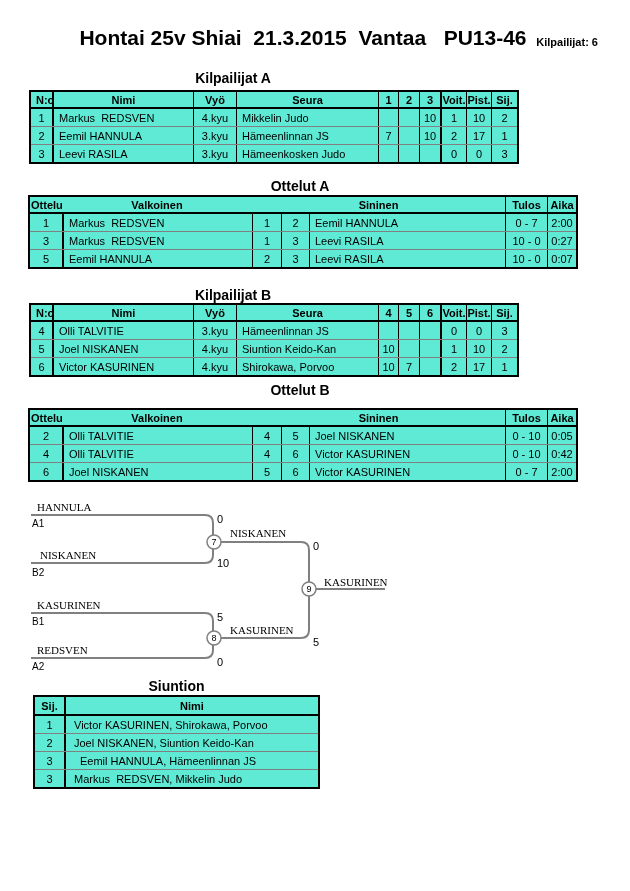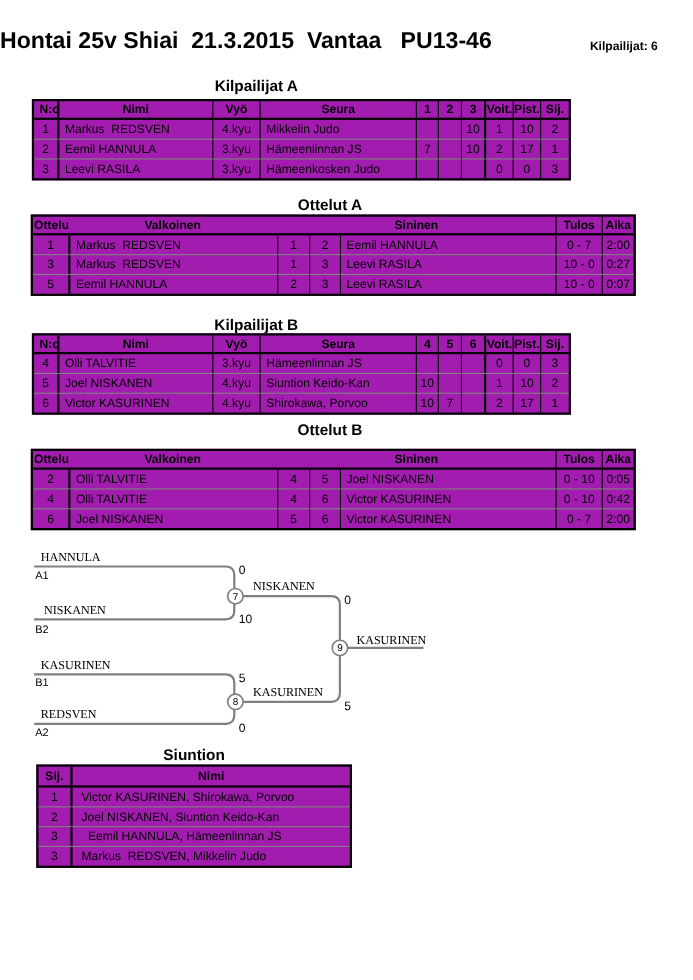--- a/index.html
+++ b/index.html
@@ -6,31 +6,31 @@
   html,body { width: 630px; height: 891px; }
   body {
     position: relative;
     background: #ffffff;
     font-family: "Liberation Sans", sans-serif;
     color: #000;
   }
   .abs { position: absolute; }
   .main-title {
     left: 0; top: 26px; width: 606px;
-    font-size: 21px; font-weight: bold;
+    text-align: center; font-size: 21px; font-weight: bold;
     white-space: pre;
   }
   .comp-count {
     left: 398px; top: 36px; width: 200px;
     text-align: right; font-size: 11px; font-weight: bold;
   }
   .sec-title {
     text-align: center; font-size: 14px; font-weight: bold; width: 400px;
   }
-  .tbl { position: absolute; border: 2px solid #000; background: #a21caf; }
+  .tbl { position: absolute; border: 2px solid #000; background: #5eead4; }
   .row { display: grid; }
   .trow + .trow { border-top: 1px solid #808080; }
   .thead { border-bottom: 2px solid #000; font-weight: bold; }
   .kgrid { grid-template-columns: 21px 141px 43px 142px 20px 21px 21px 26px 25px 26px; }
   .ogrid { grid-template-columns: 32px 190px 29px 28px 196px 42px 29px; }
   .ohgrid { grid-template-columns: 32px 190px 253px 42px 29px; }
   .rgrid { grid-template-columns: 29px 254px; }
   .c {
     display: flex; align-items: center; justify-content: center;
     height: 17px; font-size: 11px; overflow: hidden;

